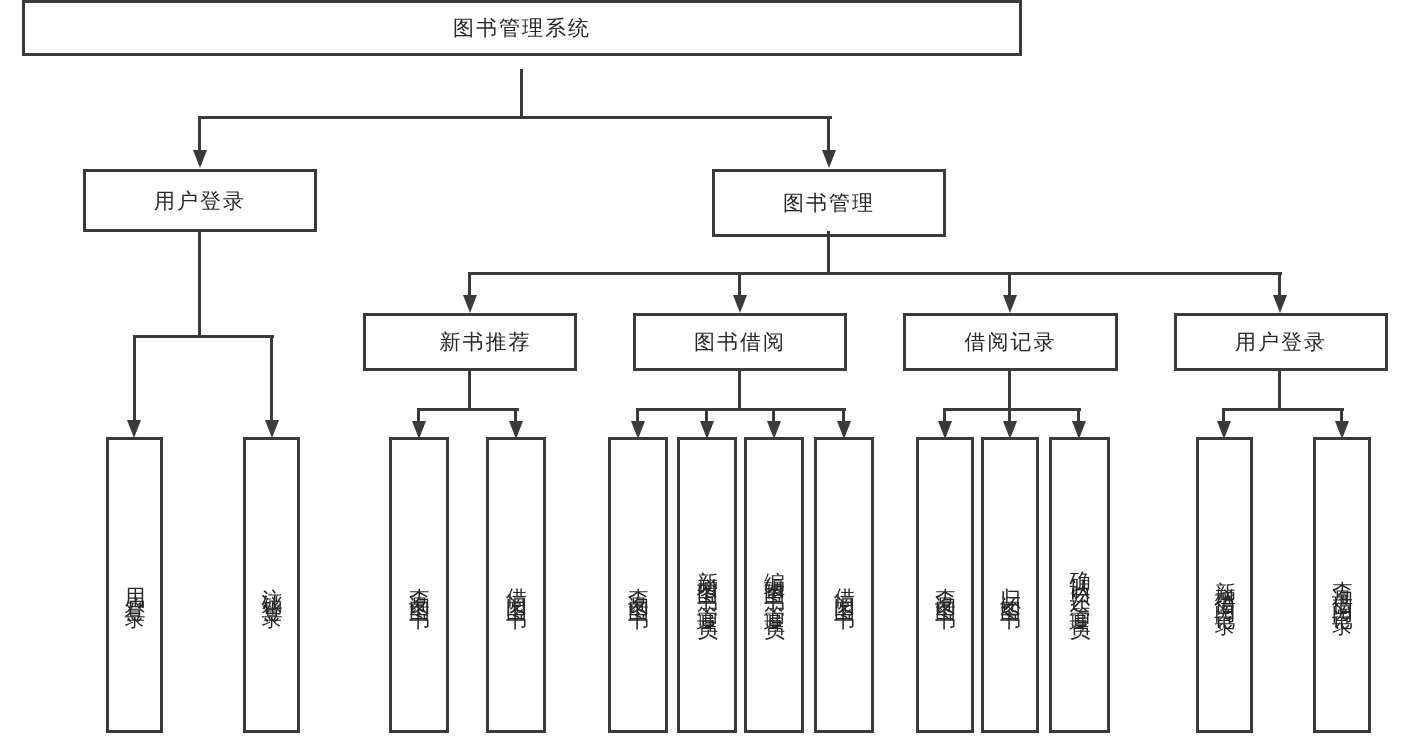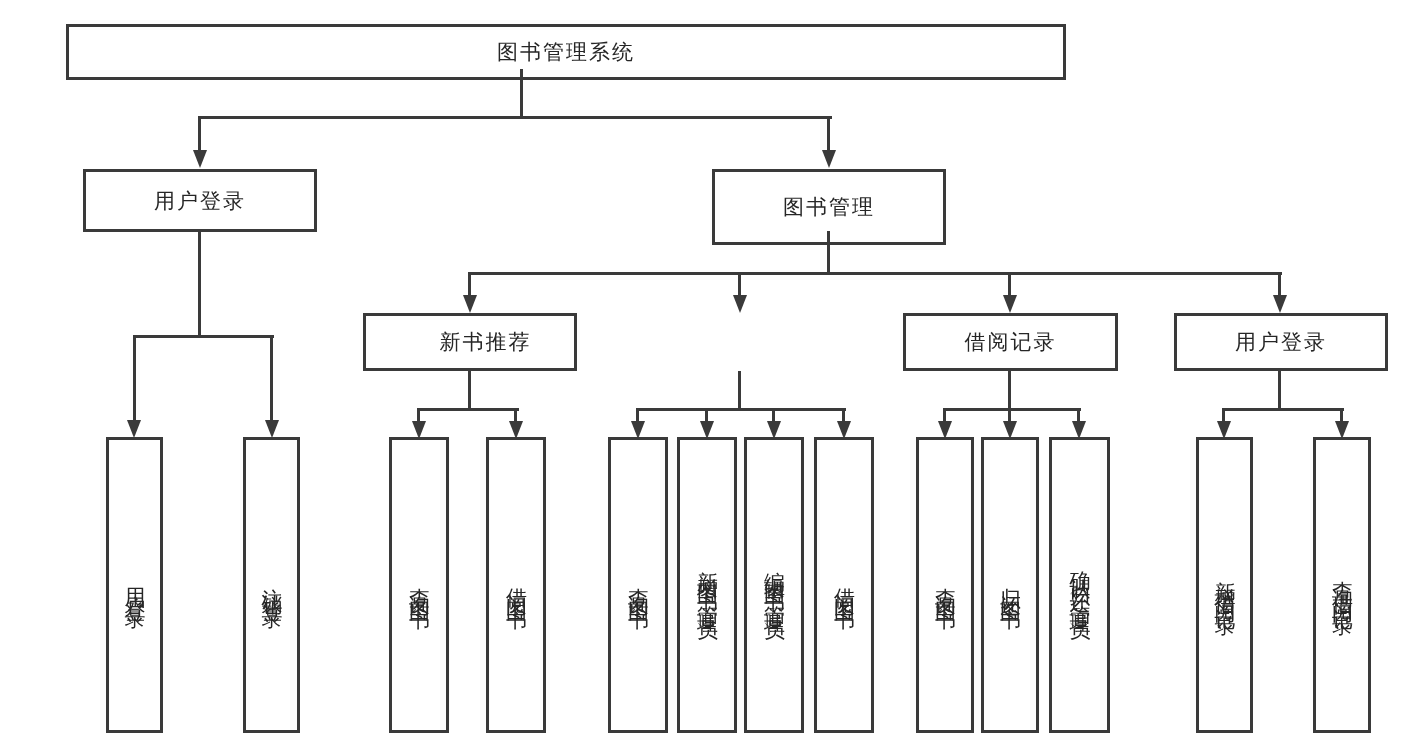--- a/index.html
+++ b/index.html
@@ -29,36 +29,39 @@
     position:absolute; left:1160px; top:711px; z-index:6;
     font-size:21px; color:#c6c6c6; white-space:nowrap;
     text-shadow:0 0 3px #ffffff;
   }
 </style>
 </head>
 <body>
 
 <div class="canvas">
 
-  <div class="node hnode" style="left:22px; top:24px; width:1000px; height:56px;margin-left:44px;">
+  <div class="node hnode" style="left:22px; top:0; width:1000px; height:56px;">
     <span>图书管理系统</span>
   </div>
 
   <div class="node hnode" style="left:83px; top:169px; width:234px; height:63px;">
     <span>用户登录</span>
   </div>
 
-  <div class="node hnode" style="left:712px; top:169px; width:234px; height:76px;">
+  <div class="node hnode" style="left:712px; top:169px; width:234px; height:68px;">
     <span>图书管理</span>
   </div>
 
   <div class="node hnode" style="left:363px; top:313px; width:214px; height:58px;padding-left:31px;">
     <span>新书推荐</span>
   </div>
 
+  <div class="node hnode" style="left:633px; top:313px; width:214px; height:58px;">
+    <span>图书借阅</span>
+  </div>
 
   <div class="node hnode" style="left:903px; top:313px; width:215px; height:58px;">
     <span>借阅记录</span>
   </div>
 
   <div class="node hnode" style="left:1174px; top:313px; width:214px; height:58px;">
     <span>用户登录</span>
   </div>
 
   <div class="node vnode" style="left:106px; top:437px; width:57px; height:296px;">

